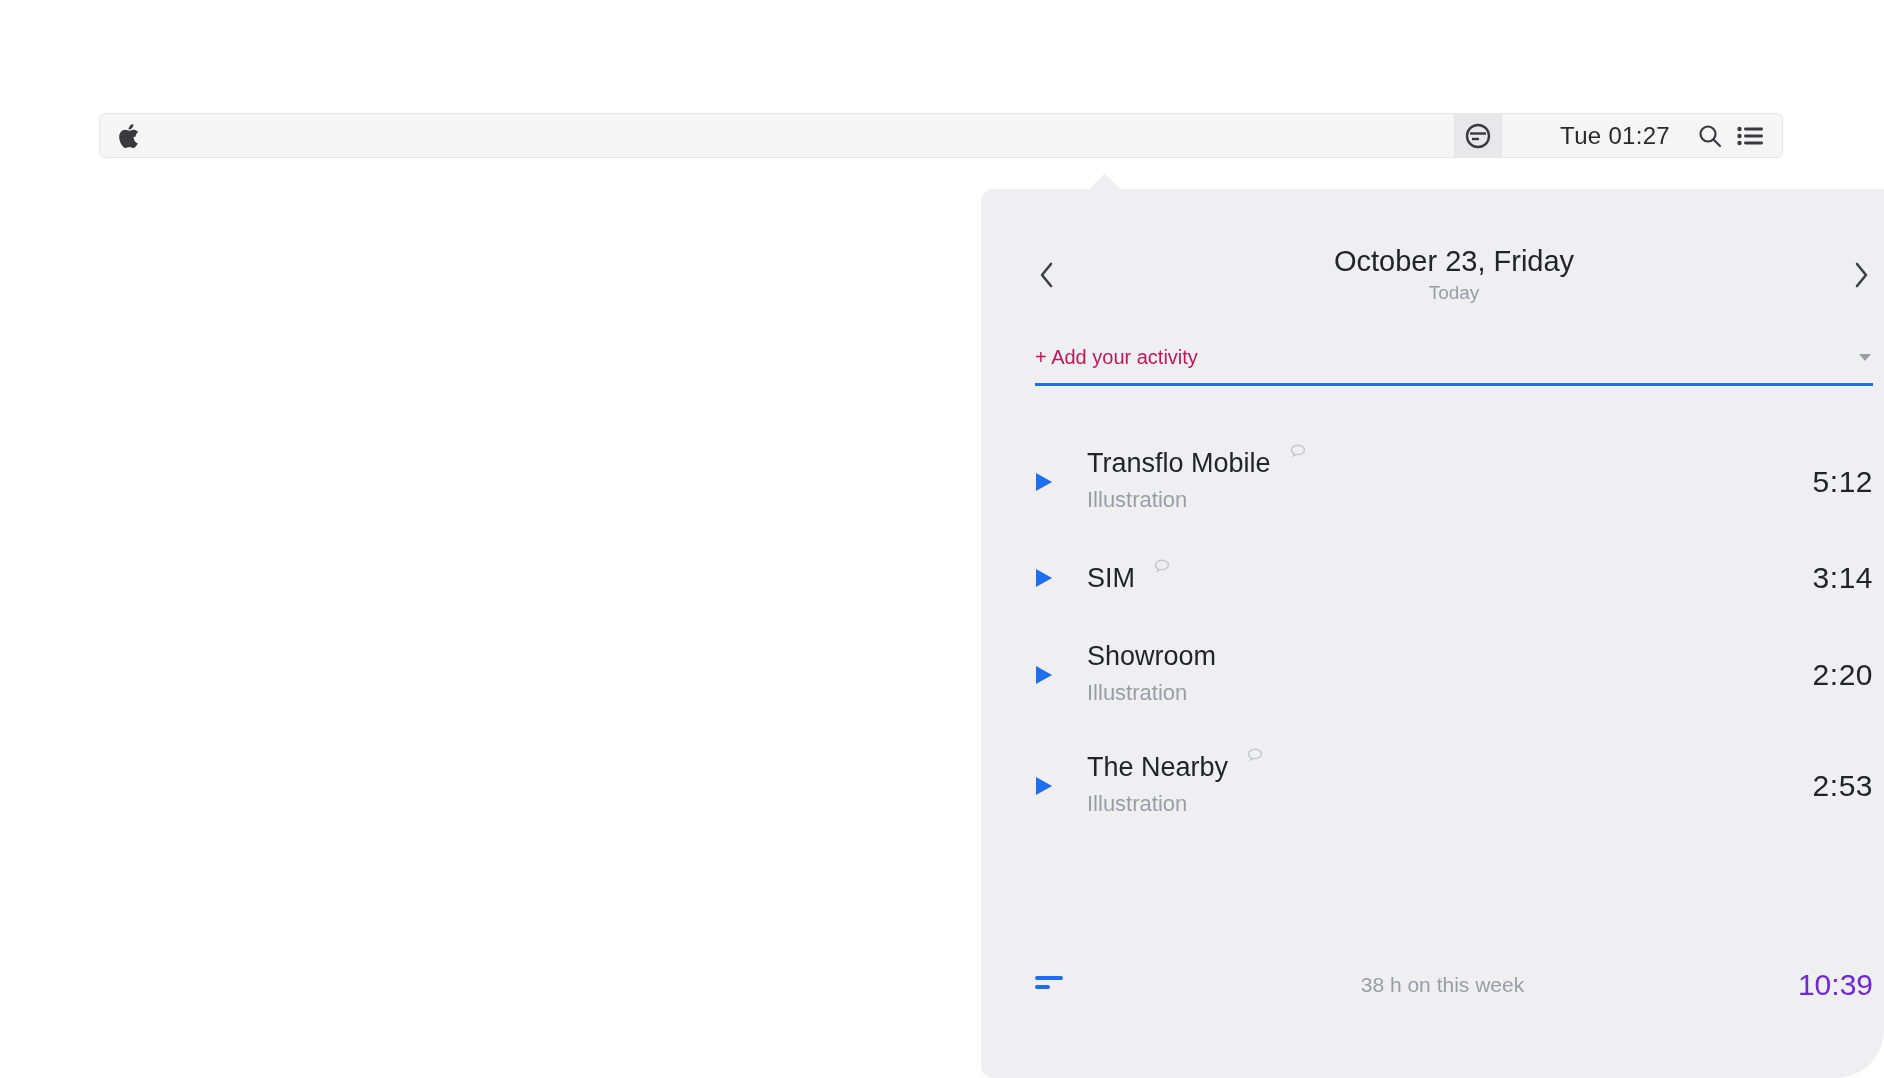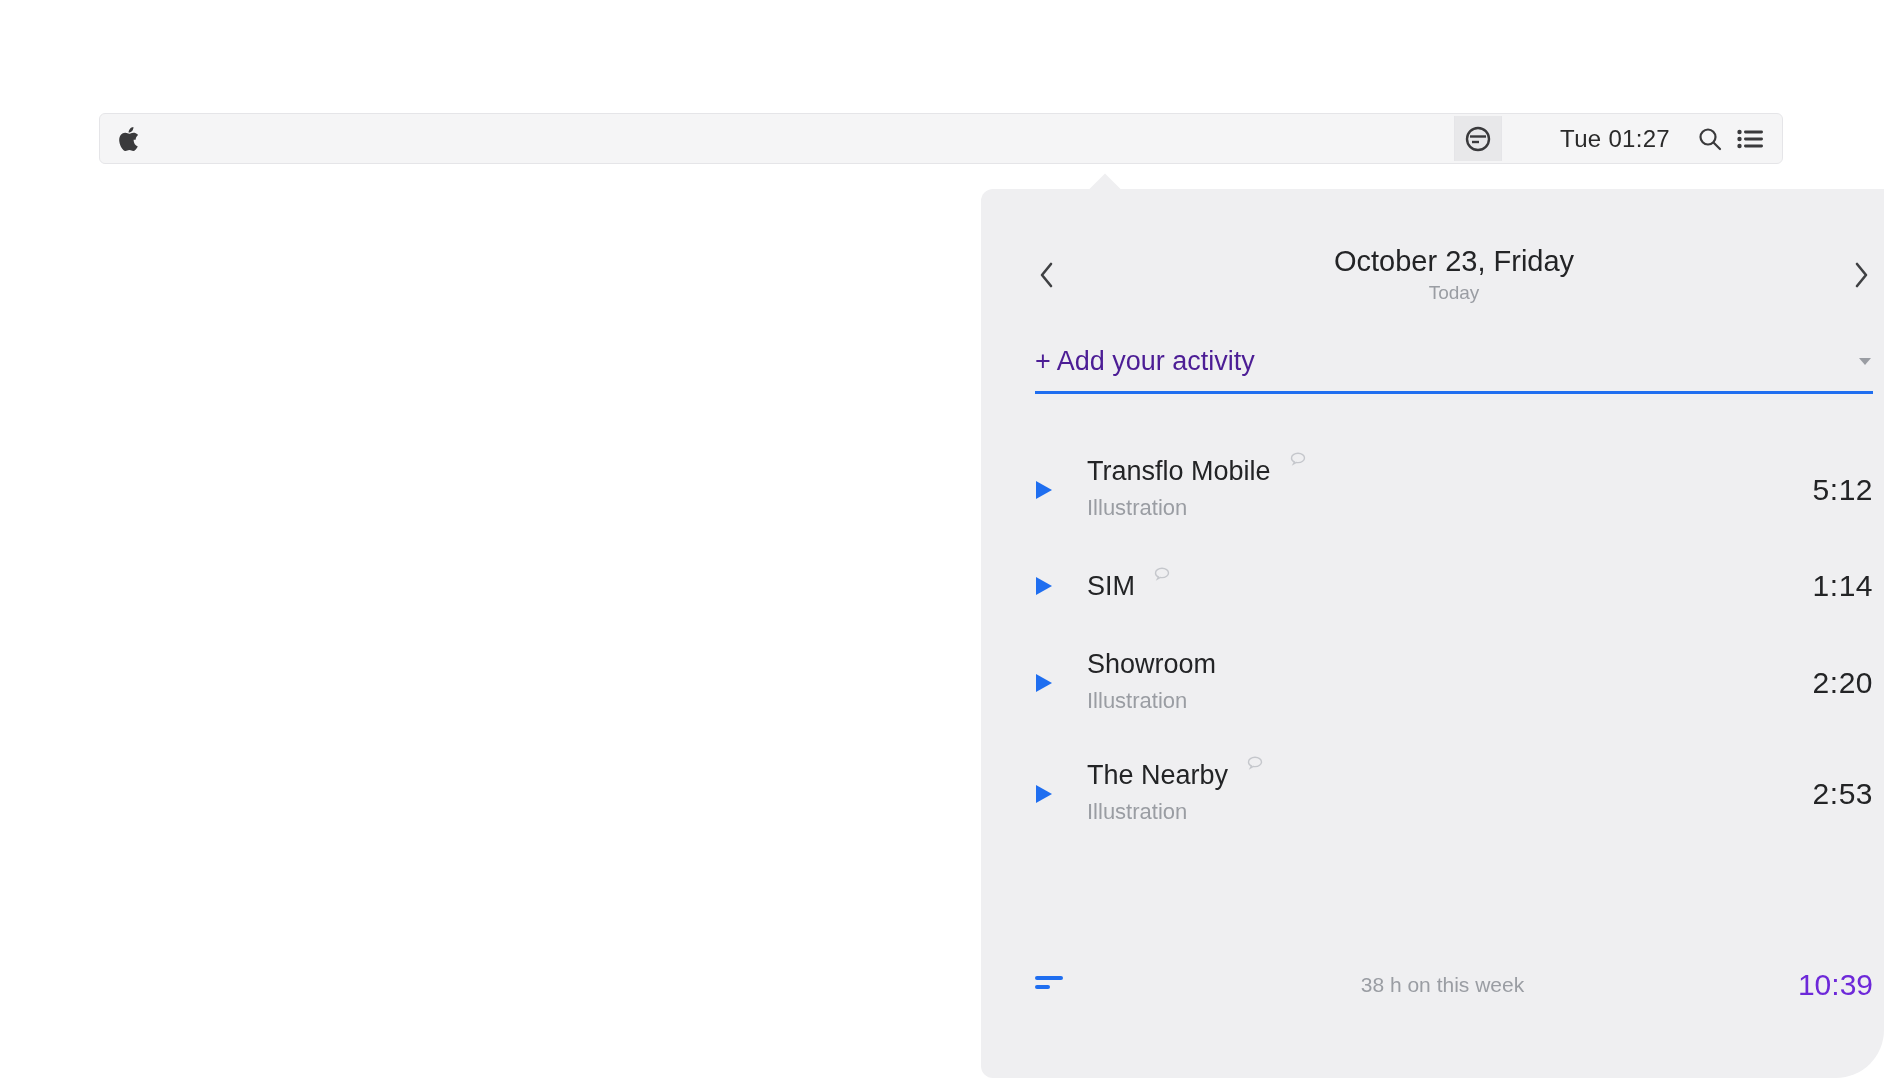--- a/index.html
+++ b/index.html
@@ -15,21 +15,21 @@
       position: absolute;
       left: 0; top: 0; width: 1884px; height: 1078px;
       border-radius: 48px;
       background: #fff;
       overflow: hidden;
     }
     
     .menubar {
       position: absolute;
       left: 99px; top: 113px;
-      width: 1684px; height: 51px;
+      width: 1684px; height: 45px;
       background: #f5f5f6;
       border: 1px solid #e5e5e8;
       border-radius: 6px;
       display: flex;
       align-items: center;
     }
     .menubar .left { display:flex; align-items:center; padding-left:18px; height:100%; }
     .menubar .right { margin-left:auto; display:flex; align-items:center; height:100%; }
     .apple-icon svg { width:22px; height:26px; display:block; }
     .menubar-app {
@@ -84,21 +84,21 @@
     .date-center { flex:1; text-align:center; }
     .date-title { font-size:29px; color:#232426; font-weight:500; }
     .date-sub { font-size:19px; color:#9a9da3; margin-top:4px; }
 
     .add-row {
       margin: 42px 54px 0 54px;
       display:flex; align-items:center;
       border-bottom: 3px solid #1f6ef0;
       padding-bottom: 14px;
     }
-    .add-placeholder { font-size:27px; color:#4c1d95; flex:1; }
+    .add-placeholder { font-size:20px; color:#be185d; flex:1; }
     .add-caret svg { width:16px; height:12px; }
 
     .entries {
       margin: 40px 54px 0 54px;
     }
     .entry {
       display:flex; align-items:center;
       padding: 24px 0;
       cursor:pointer;
     }
@@ -219,21 +219,21 @@
             </svg>
           </div>
           <div class="entry-body">
             <div class="entry-title-row">
               <div class="entry-title">SIM</div>
               <span class="entry-bubble"><svg viewBox="0 0 16 14">
                   <path d="M8 1.2c3.6 0 6.5 2.1 6.5 4.7 0 2.6-2.9 4.7-6.5 4.7-.6 0-1.2-.1-1.7-.2L3.4 12l1-2C2.6 9.1 1.5 7.6 1.5 5.9 1.5 3.3 4.4 1.2 8 1.2z" fill="none" stroke="#c5c7cc" stroke-width="1.4"></path>
                 </svg></span>
             </div>
           </div>
-          <div class="entry-time">1:14</div>
+          <div class="entry-time">3:14</div>
         </div>
         <div class="entry">
           <div class="play">
             <svg viewBox="0 0 18 20">
               <polygon points="1,1 17,10 1,19" fill="#1f6ef0"></polygon>
             </svg>
           </div>
           <div class="entry-body">
             <div class="entry-title-row">
               <div class="entry-title">Showroom</div>

